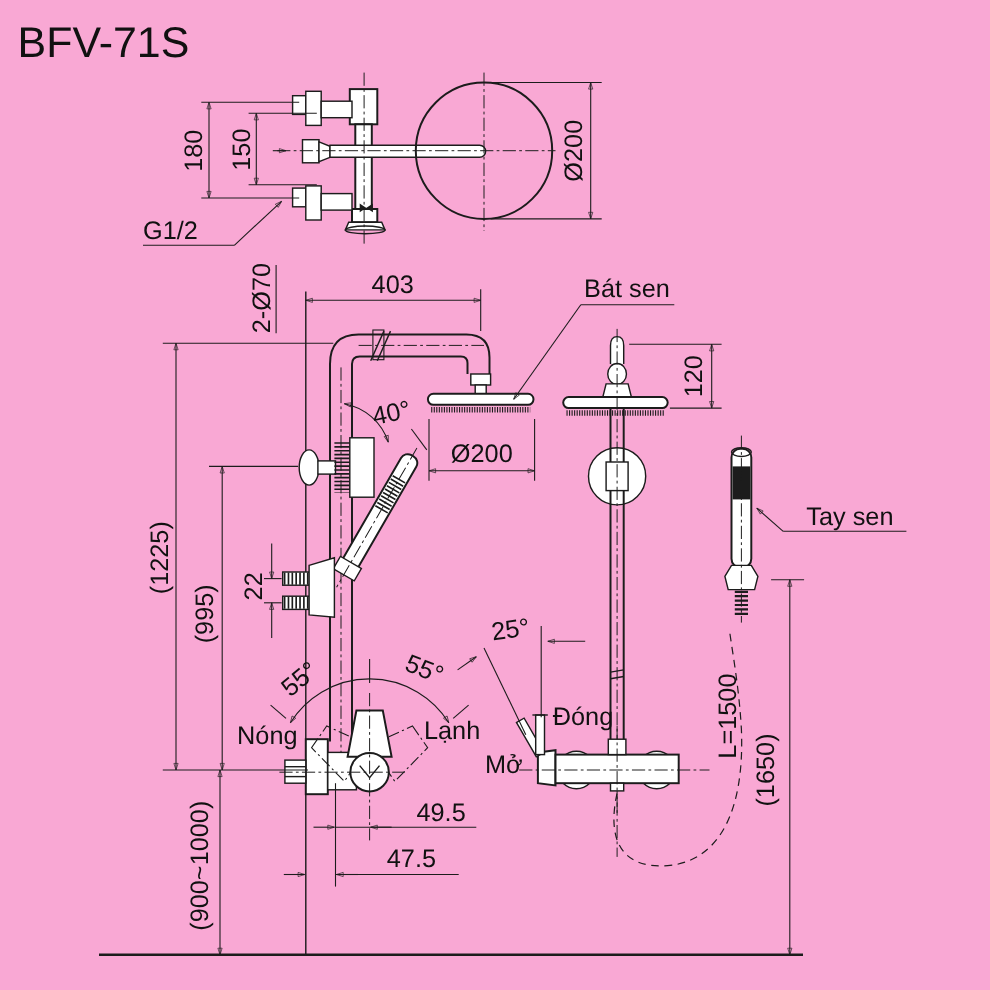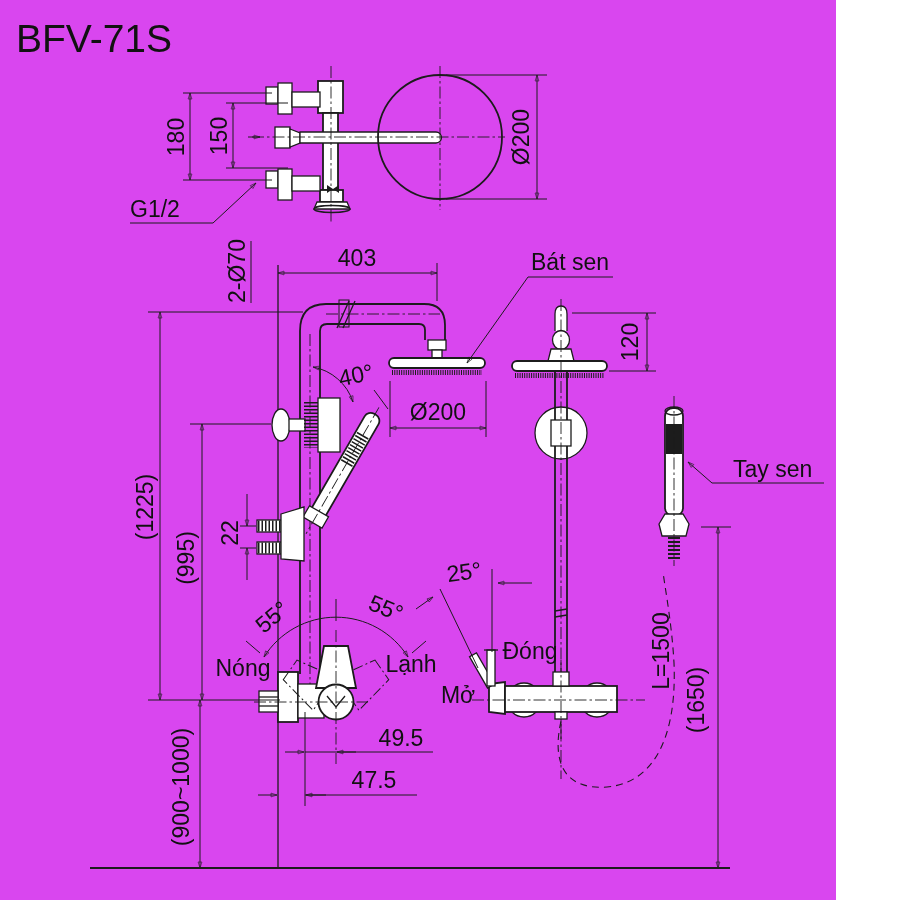--- a/index.html
+++ b/index.html
@@ -1,16 +1,16 @@
 <!DOCTYPE html>
 <html><head>
 <meta charset="utf-8">
 <style>
   html,body{margin:0;padding:0;background:#ffffff;}
-  .page{width:836px;height:900px;background:#d946ef;position:relative;font-family:"Liberation Sans",sans-serif;}
+  .page{width:900px;height:900px;background:#f9a8d4;position:relative;font-family:"Liberation Sans",sans-serif;}
   svg{display:block;}
   svg line,svg path,svg rect,svg circle,svg ellipse,svg polygon,svg polyline{stroke:#1c1c1c;fill:none;stroke-linecap:butt;}
   .o2{stroke-width:1.8;}
   .o1{stroke-width:1.3;}
   .d{stroke-width:1;}
   .cl{stroke-dasharray:12 3 2.5 3;stroke-width:0.9;}
   .ph{stroke-dasharray:10 3 2 3;stroke-width:1;}
   .wf{fill:#ffffff;}
   .bf{fill:#1c1c1c;stroke:none;}
   .fr{stroke-width:5;stroke-dasharray:1 1.3;}

